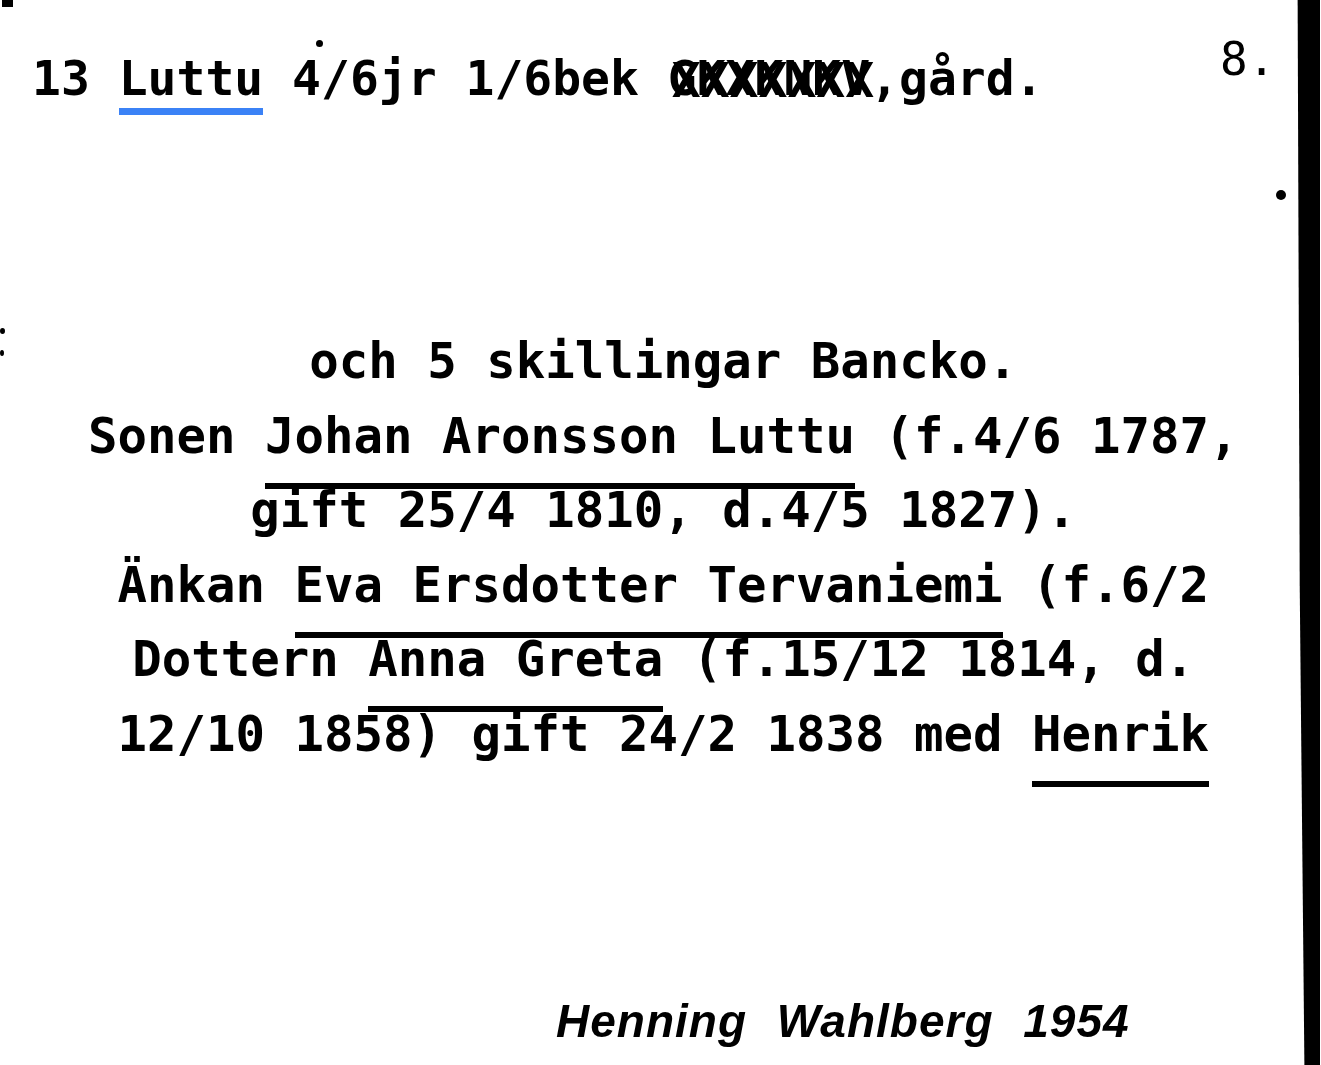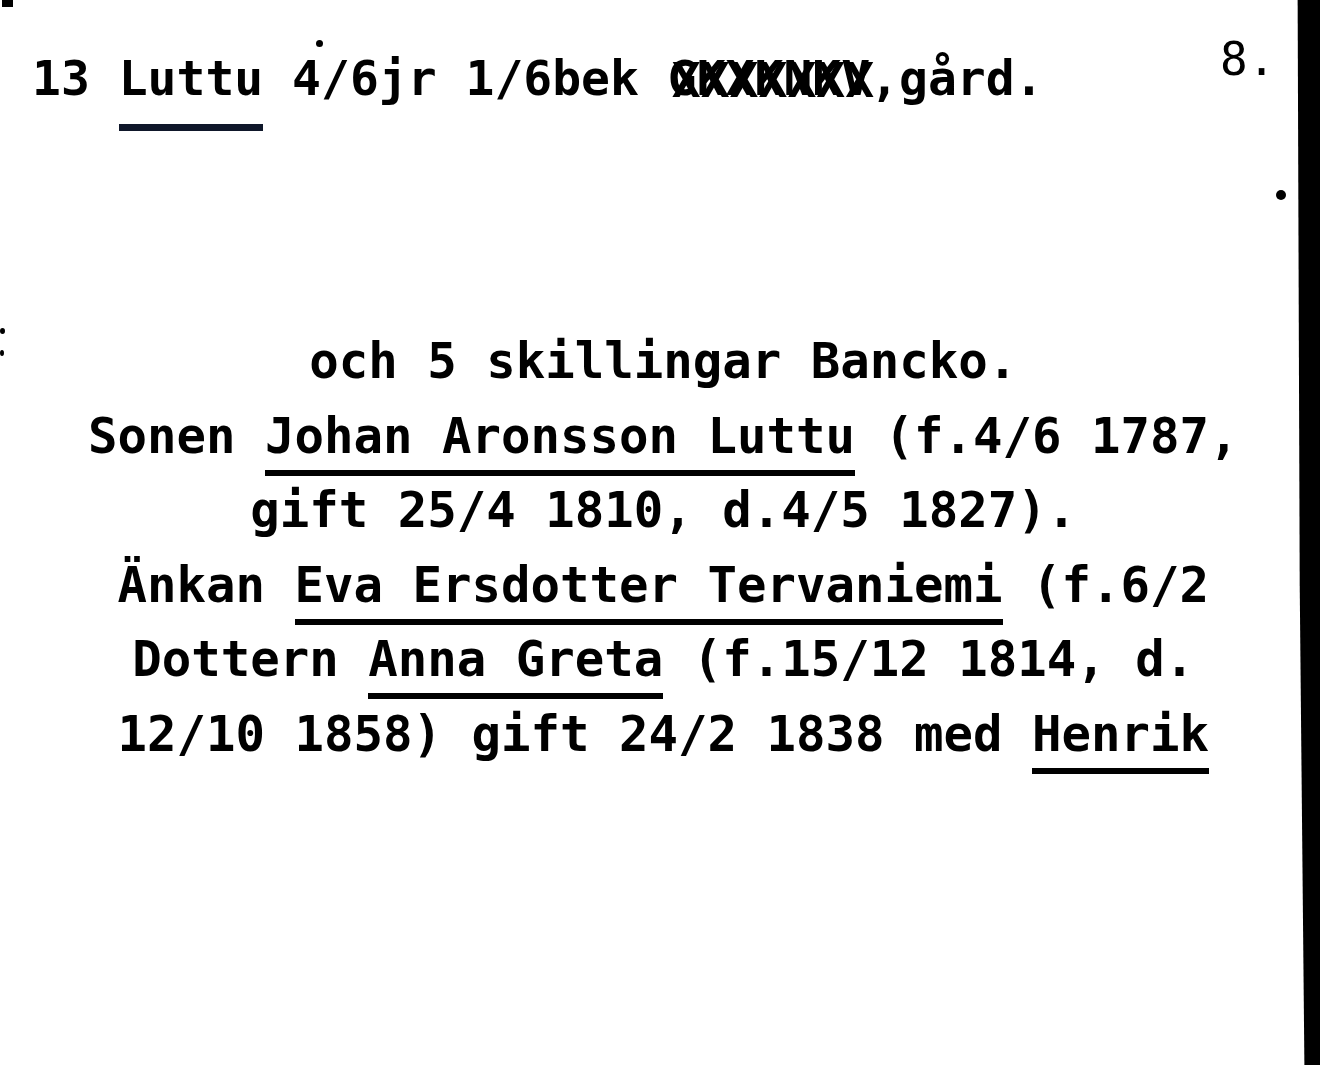--- a/index.html
+++ b/index.html
@@ -33,25 +33,25 @@
     font-size:43px;line-height:52px;
     letter-spacing:1px;word-spacing:14px;
     white-space:pre;
   }
   .body-block{position:absolute;left:88px;top:325px;text-align:center;}
   .body-line{
     font-size:49px;line-height:74.5px;height:74.5px;
   }
   .ul{
     border-bottom:6px solid #000;
-    padding-bottom:5px;
+    padding-bottom:18px;
   }
   .ul-thick{
-    border-bottom:7px solid #0f172a;
-    padding-bottom:18px;
+    border-bottom:7px solid #3b82f6;
+    padding-bottom:2px;
   }
   .struck{position:relative;display:inline-block;}
   .struck .over{
     position:absolute;left:4px;top:2px;
   }
   .signature{
     position:absolute;left:556px;top:993px;
     font-family:"Liberation Sans","DejaVu Sans",sans-serif;
     font-style:italic;font-weight:bold;
     font-size:46px;line-height:56px;
@@ -88,16 +88,17 @@
 
   <div class="body-block">
     <div class="tw body-line"><span>och 5 skillingar Bancko.</span></div>
     <div class="tw body-line"><span>Sonen </span><span class="ul">Johan Aronsson Luttu</span><span> (f.4/6 1787,</span></div>
     <div class="tw body-line"><span>gift 25/4 1810, d.4/5 1827).</span></div>
     <div class="tw body-line"><span>Änkan </span><span class="ul">Eva Ersdotter Tervaniemi</span><span> (f.6/2</span></div>
     <div class="tw body-line"><span>Dottern </span><span class="ul">Anna Greta</span><span> (f.15/12 1814, d.</span></div>
     <div class="tw body-line"><span>12/10 1858) gift 24/2 1838 med </span><span class="ul">Henrik</span></div>
   </div>
 
+  <div class="signature">Henning Wahlberg 1954</div>
 
   <div class="edge-bar"></div>
 
 </div>
 
 </body></html>

